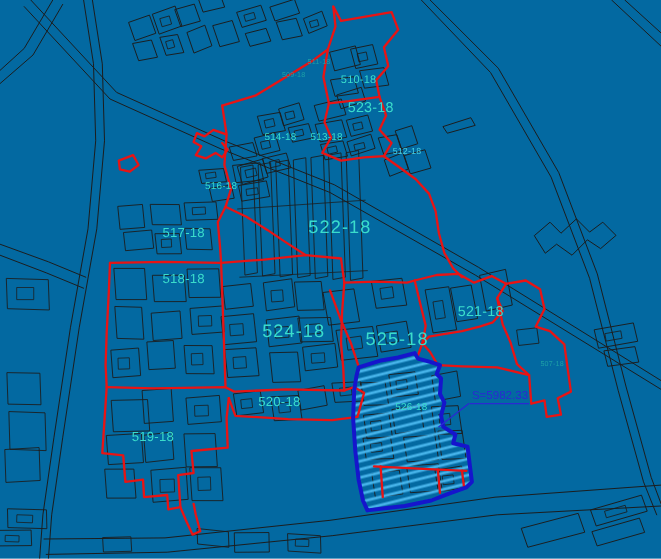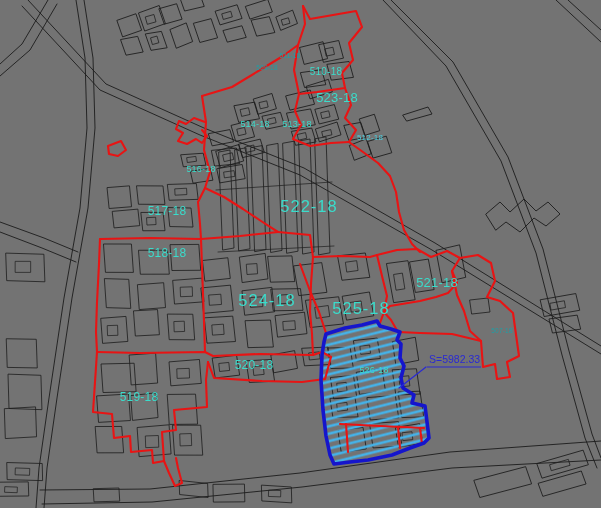--- a/index.html
+++ b/index.html
@@ -1,16 +1,16 @@
 <!DOCTYPE html>
 <html><head>
 <meta charset="utf-8">
 <style>
   html,body{margin:0;padding:0;background:#ffffff;}
-  #stage{position:relative;width:601px;height:508px;background:#737373;overflow:hidden;
+  #stage{position:relative;width:601px;height:508px;background:#0369a1;overflow:hidden;
          font-family:"Liberation Sans", sans-serif;}
   svg{position:absolute;left:0;top:0;}
   text{font-family:"Liberation Sans", sans-serif;}
 </style>
 </head>
 <body>
 
 <div id="stage">
   <svg id="map-svg" width="601" height="508" viewBox="0 0 601 508">
     <defs>

